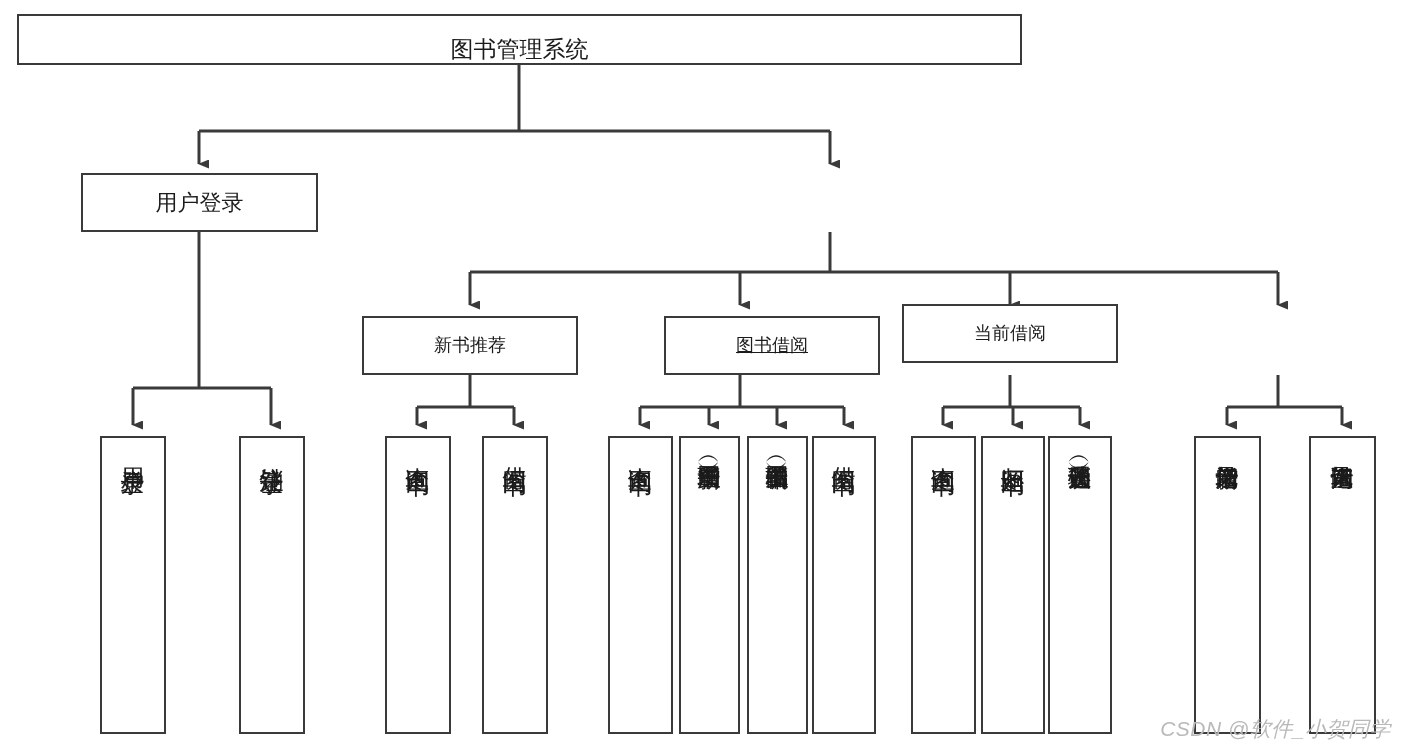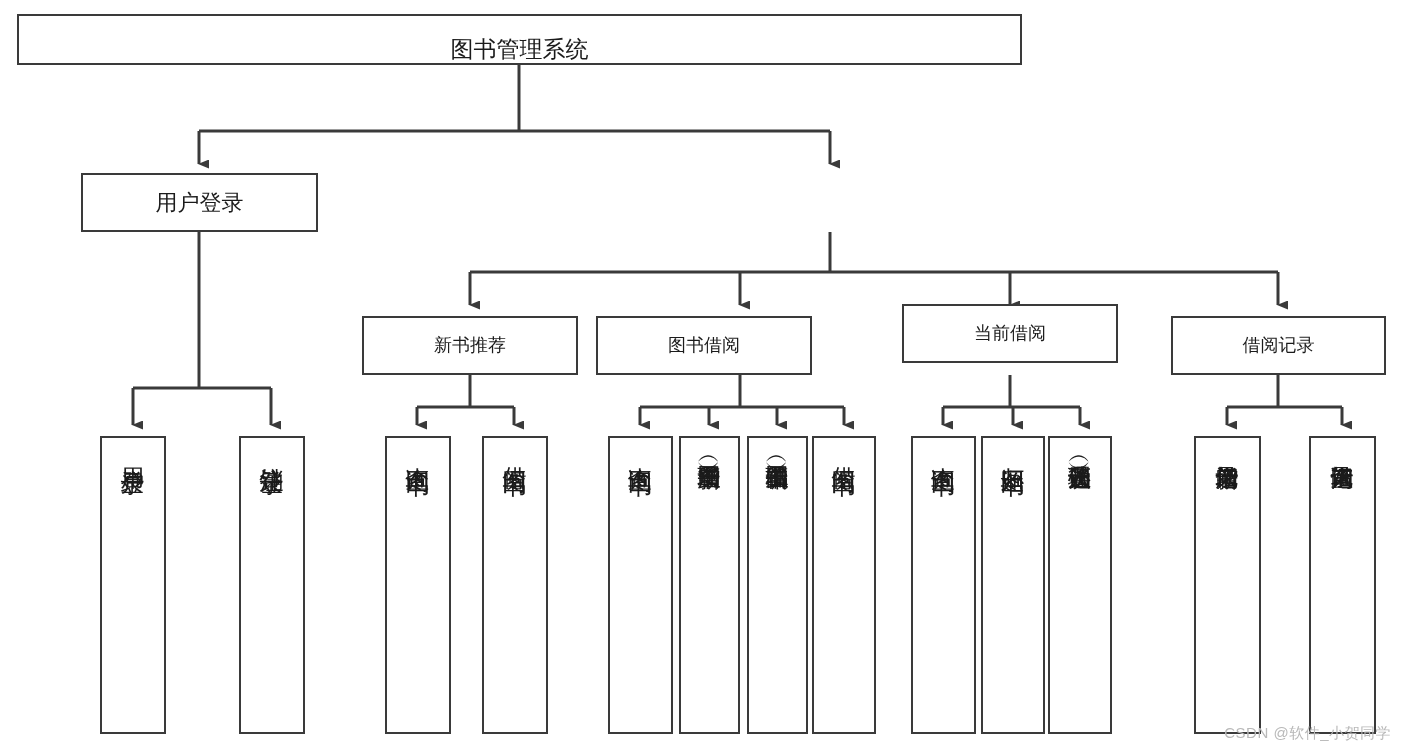--- a/index.html
+++ b/index.html
@@ -58,24 +58,25 @@
     height: auto;
   }
   .node-leaf.leaf-tall .label {
     font-size: 23px;
     letter-spacing: 0px;
   }
   #watermark {
     position: absolute;
     right: 14px;
     bottom: 4px;
-    font-size: 15px;
+    font-size: 21px;
     color: #b9b9b9;
     white-space: nowrap;
     letter-spacing: 0.5px;
+    font-style: italic;
   }
 </style>
 </head>
 <body>
 
 <div id="diagram-root">
 
   <svg id="edge-layer" viewBox="0 0 1405 747" xmlns="http://www.w3.org/2000/svg">
     <defs>
       <marker id="arrowhead" markerWidth="9" markerHeight="11" refX="4.5" refY="10" orient="auto" markerUnits="userSpaceOnUse">
@@ -130,28 +131,25 @@
     <span class="label">图书管理系统</span>
   </div>
 
   <div class="node node-l2" style="left:81px; top:173px; width:237px; height:59px;">
     <span class="label">用户登录</span>
   </div>
 
   <div class="node node-l3" style="left:362px; top:316px; width:216px; height:59px;">
     <span class="label">新书推荐</span>
   </div>
-  <div class="node node-l3" style="left:596px; top:316px; width:216px; height:59px;">
+  <div class="node node-l3" style="left:664px; top:316px; width:216px; height:59px;text-decoration:underline;">
     <span class="label">图书借阅</span>
   </div>
   <div class="node node-l3" style="left:902px; top:304px; width:216px; height:59px;">
     <span class="label">当前借阅</span>
-  </div>
-  <div class="node node-l3" style="left:1171px; top:316px; width:215px; height:59px;">
-    <span class="label">借阅记录</span>
   </div>
 
   <div class="node node-leaf" style="left:100px; top:436px; width:66px; height:298px;">
     <span class="label">用户登录</span>
   </div>
   <div class="node node-leaf" style="left:239px; top:436px; width:66px; height:298px;">
     <span class="label">注销登录</span>
   </div>
 
   <div class="node node-leaf" style="left:385px; top:436px; width:66px; height:298px;">

